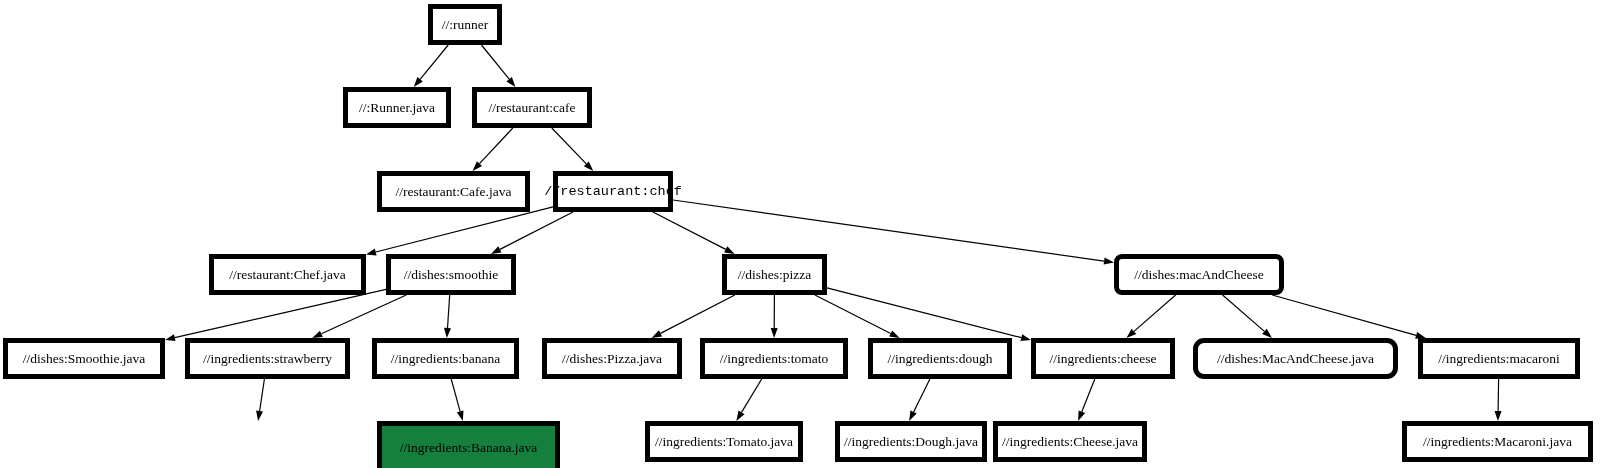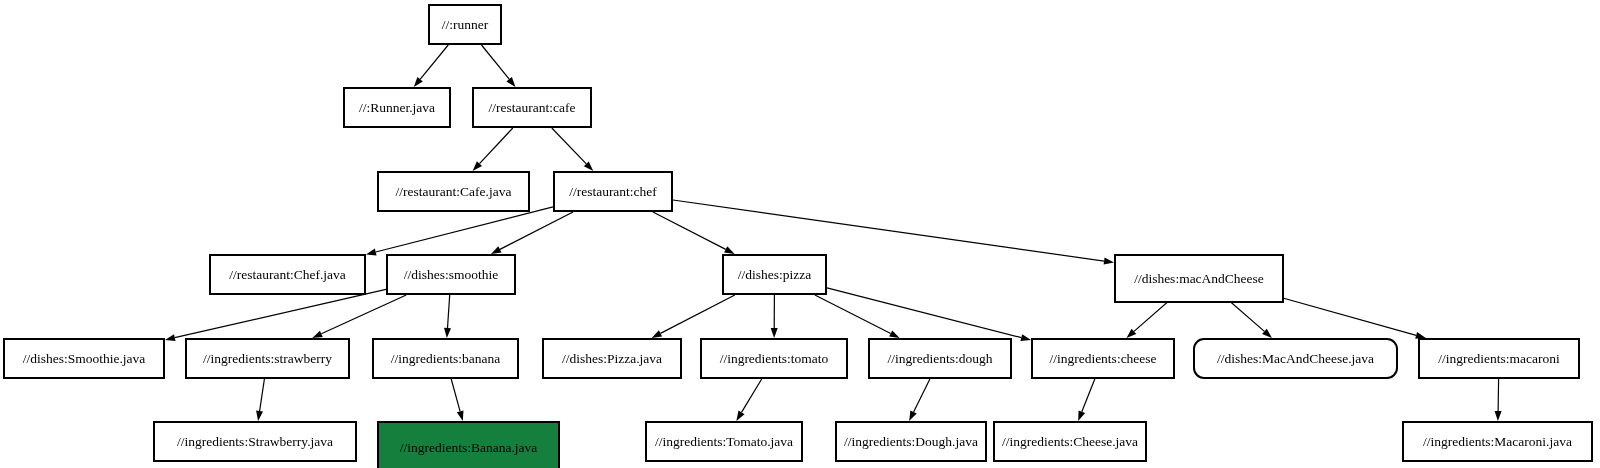--- a/index.html
+++ b/index.html
@@ -18,21 +18,21 @@
     position: absolute;
     left: 0;
     top: 0;
     width: 1600px;
     height: 468px;
   }
   .node {
     position: absolute;
     box-sizing: border-box;
     background: #ffffff;
-    border: 2px solid #701a75;
+    border: 5px solid #701a75;
     display: flex;
     align-items: center;
     justify-content: center;
     font-family: "Liberation Serif", serif;
     font-size: 13.5px;
     color: #000000;
     white-space: nowrap;
     text-align: center;
   }
 </style>
@@ -87,33 +87,32 @@
       <polygon points="1271.9494047619048,338 1262.1,334.1 1266.7,328.8" fill="#000000"></polygon>
       <line x1="1272.2" y1="295.0" x2="1416.2" y2="335.3" stroke="#000000" stroke-width="1.2"></line>
       <polygon points="1425.7857142857142,338 1415.2,338.7 1417.1,331.9" fill="#000000"></polygon>
       <line x1="1498.6" y1="379.0" x2="1498.1" y2="411.0" stroke="#000000" stroke-width="1.2"></line>
       <polygon points="1497.870481927711,421 1494.6,410.9 1501.6,411.1" fill="#000000"></polygon>
     </svg>
 <div class="node" style="left: 428px; top: 4px; width: 74px; height: 41px; background: rgb(255, 255, 255); border-color: rgb(0, 0, 0); color: rgb(0, 0, 0);">//:runner</div>
     <div class="node" style="left: 343px; top: 87px; width: 108px; height: 41px; background: rgb(255, 255, 255); border-color: rgb(0, 0, 0); color: rgb(0, 0, 0);">//:Runner.java</div>
     <div class="node" style="left: 472px; top: 87px; width: 120px; height: 41px; background: rgb(255, 255, 255); border-color: rgb(0, 0, 0); color: rgb(0, 0, 0);">//restaurant:cafe</div>
     <div class="node" style="left: 377px; top: 171px; width: 153px; height: 41px; background: rgb(255, 255, 255); border-color: rgb(0, 0, 0); color: rgb(0, 0, 0);">//restaurant:Cafe.java</div>
-    <div class="node" style="left: 553px; top: 171px; width: 120px; height: 41px; background: rgb(255, 255, 255); border-color: rgb(0, 0, 0); color: rgb(0, 0, 0);">//restaurant:chef</div>
+    <div class="node" style="left: 553px; top: 171px; width: 120px; height: 41px; background: rgb(255, 255, 255); border-color: rgb(0, 0, 0); color: rgb(0, 0, 0); font-family: Liberation Mono, monospace;">//restaurant:chef</div>
     <div class="node" style="left: 209px; top: 254px; width: 157px; height: 41px; background: rgb(255, 255, 255); border-color: rgb(0, 0, 0); color: rgb(0, 0, 0);">//restaurant:Chef.java</div>
     <div class="node" style="left: 386px; top: 254px; width: 130px; height: 41px; background: rgb(255, 255, 255); border-color: rgb(0, 0, 0); color: rgb(0, 0, 0);">//dishes:smoothie</div>
     <div class="node" style="left: 722px; top: 254px; width: 105px; height: 41px; background: rgb(255, 255, 255); border-color: rgb(0, 0, 0); color: rgb(0, 0, 0);">//dishes:pizza</div>
-    <div class="node" style="left: 1114px; top: 254px; width: 170px; height: 49px; background: rgb(255, 255, 255); border-color: rgb(0, 0, 0); color: rgb(0, 0, 0);">//dishes:macAndCheese</div>
+    <div class="node" style="left: 1114px; top: 254px; width: 170px; height: 41px; background: rgb(255, 255, 255); border-color: rgb(0, 0, 0); color: rgb(0, 0, 0); border-radius: 8px;">//dishes:macAndCheese</div>
     <div class="node" style="left: 3px; top: 338px; width: 162px; height: 41px; background: rgb(255, 255, 255); border-color: rgb(0, 0, 0); color: rgb(0, 0, 0);">//dishes:Smoothie.java</div>
     <div class="node" style="left: 185px; top: 338px; width: 165px; height: 41px; background: rgb(255, 255, 255); border-color: rgb(0, 0, 0); color: rgb(0, 0, 0);">//ingredients:strawberry</div>
     <div class="node" style="left: 372px; top: 338px; width: 147px; height: 41px; background: rgb(255, 255, 255); border-color: rgb(0, 0, 0); color: rgb(0, 0, 0);">//ingredients:banana</div>
     <div class="node" style="left: 542px; top: 338px; width: 140px; height: 41px; background: rgb(255, 255, 255); border-color: rgb(0, 0, 0); color: rgb(0, 0, 0);">//dishes:Pizza.java</div>
     <div class="node" style="left: 700px; top: 338px; width: 148px; height: 41px; background: rgb(255, 255, 255); border-color: rgb(0, 0, 0); color: rgb(0, 0, 0);">//ingredients:tomato</div>
     <div class="node" style="left: 868px; top: 338px; width: 144px; height: 41px; background: rgb(255, 255, 255); border-color: rgb(0, 0, 0); color: rgb(0, 0, 0);">//ingredients:dough</div>
     <div class="node" style="left: 1031px; top: 338px; width: 144px; height: 41px; background: rgb(255, 255, 255); border-color: rgb(0, 0, 0); color: rgb(0, 0, 0);">//ingredients:cheese</div>
     <div class="node" style="left: 1193px; top: 338px; width: 205px; height: 41px; background: rgb(255, 255, 255); border-color: rgb(0, 0, 0); color: rgb(0, 0, 0); border-radius: 11px;">//dishes:MacAndCheese.java</div>
     <div class="node" style="left: 1418px; top: 338px; width: 162px; height: 41px; background: rgb(255, 255, 255); border-color: rgb(0, 0, 0); color: rgb(0, 0, 0);">//ingredients:macaroni</div>
-    <div class="node" style="left: 153px; top: 421px; width: 204px; height: 41px; background: rgb(255, 255, 255); border-color: rgb(0, 0, 0); color: rgb(0, 0, 0);">//ingredients:Strawberry.java</div>
     <div class="node" style="left: 377px; top: 421px; width: 183px; height: 53px; background: #15803d; border-color: rgb(0, 0, 0); color: rgb(0, 0, 0);">//ingredients:Banana.java</div>
     <div class="node" style="left: 645px; top: 421px; width: 158px; height: 41px; background: rgb(255, 255, 255); border-color: rgb(0, 0, 0); color: rgb(0, 0, 0);">//ingredients:Tomato.java</div>
     <div class="node" style="left: 835px; top: 421px; width: 152px; height: 41px; background: rgb(255, 255, 255); border-color: rgb(0, 0, 0); color: rgb(0, 0, 0);">//ingredients:Dough.java</div>
     <div class="node" style="left: 993px; top: 421px; width: 154px; height: 41px; background: rgb(255, 255, 255); border-color: rgb(0, 0, 0); color: rgb(0, 0, 0);">//ingredients:Cheese.java</div>
     <div class="node" style="left: 1402px; top: 421px; width: 191px; height: 41px; background: rgb(255, 255, 255); border-color: rgb(0, 0, 0); color: rgb(0, 0, 0);">//ingredients:Macaroni.java</div>
   </div>
 
 </body></html>

